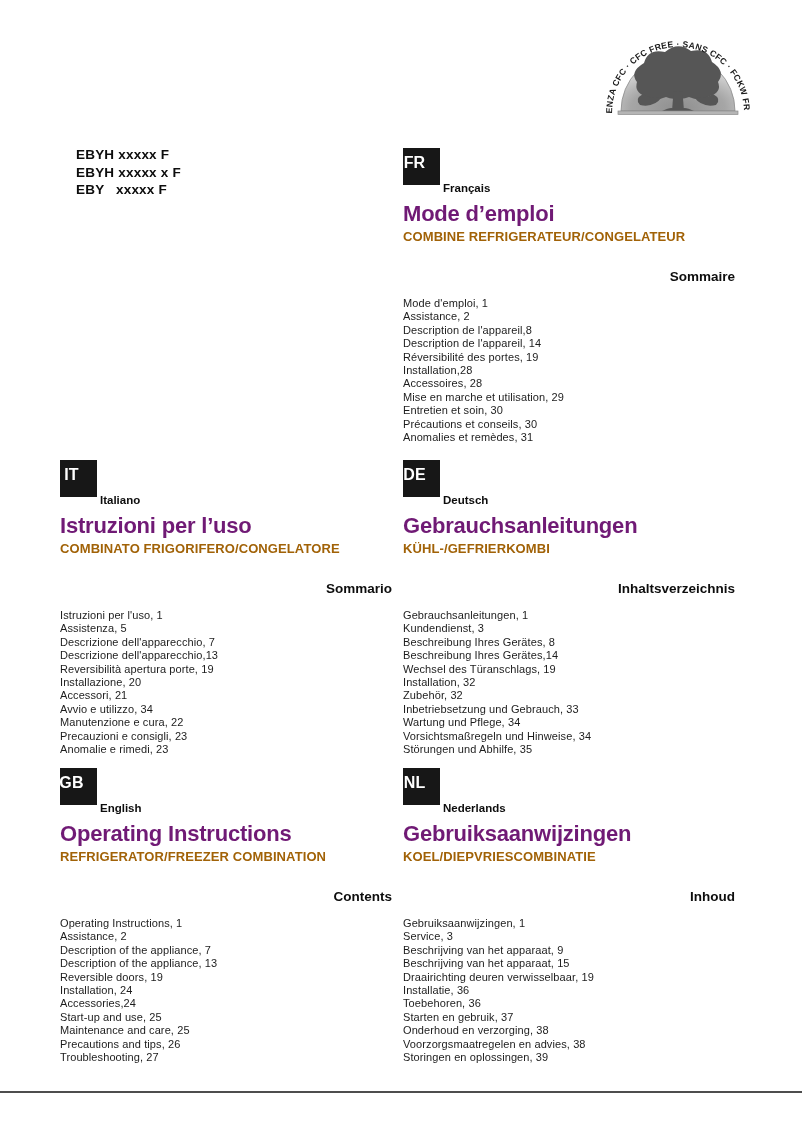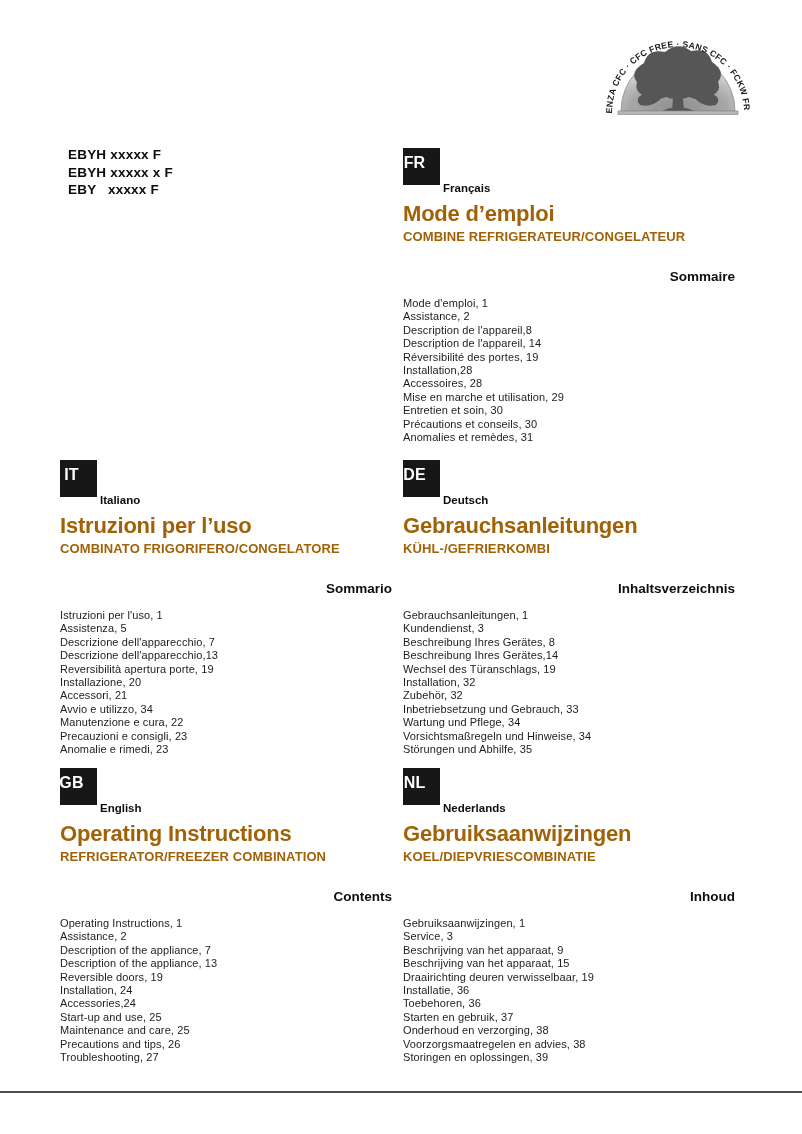--- a/index.html
+++ b/index.html
@@ -7,21 +7,21 @@
     width:802px;height:1134px;
     background:#ffffff;
     position:relative;
     overflow:hidden;
     font-family:"Liberation Sans", sans-serif;
     color:#111;
   }
   .page{position:absolute;inset:0;}
 
   
-  .models{position:absolute;left:68px;top:146px;}
+  .models{position:absolute;left:76px;top:146px;}
   .model-line{
     font-weight:bold;font-size:13.5px;line-height:17.5px;
     white-space:pre;letter-spacing:0.2px;color:#0d0d0d;
   }
 
   
   .logo{position:absolute;left:598px;top:36px;width:160px;height:90px;}
 
   
   .section{position:absolute;width:332px;}
@@ -41,21 +41,21 @@
     box-sizing:border-box;padding-bottom:8px;padding-right:14px;
   }
   .badge-label{
     font-weight:bold;font-size:11.5px;color:#0d0d0d;
     margin-left:3px;margin-bottom:-9px;
   }
 
   .title{
     margin:17px 0 0 0;
     font-size:22px;line-height:24px;font-weight:bold;
-    letter-spacing:-0.2px;color:#a16207;
+    letter-spacing:-0.2px;color:#701a75;
     white-space:nowrap;
   }
   .subtitle{
     margin:3px 0 0 0;
     font-size:13px;line-height:15px;font-weight:bold;
     color:#a16207;white-space:nowrap;letter-spacing:0.1px;
   }
   .toc-heading{
     margin:26px 0 0 0;
     font-size:13.5px;line-height:14px;font-weight:bold;

